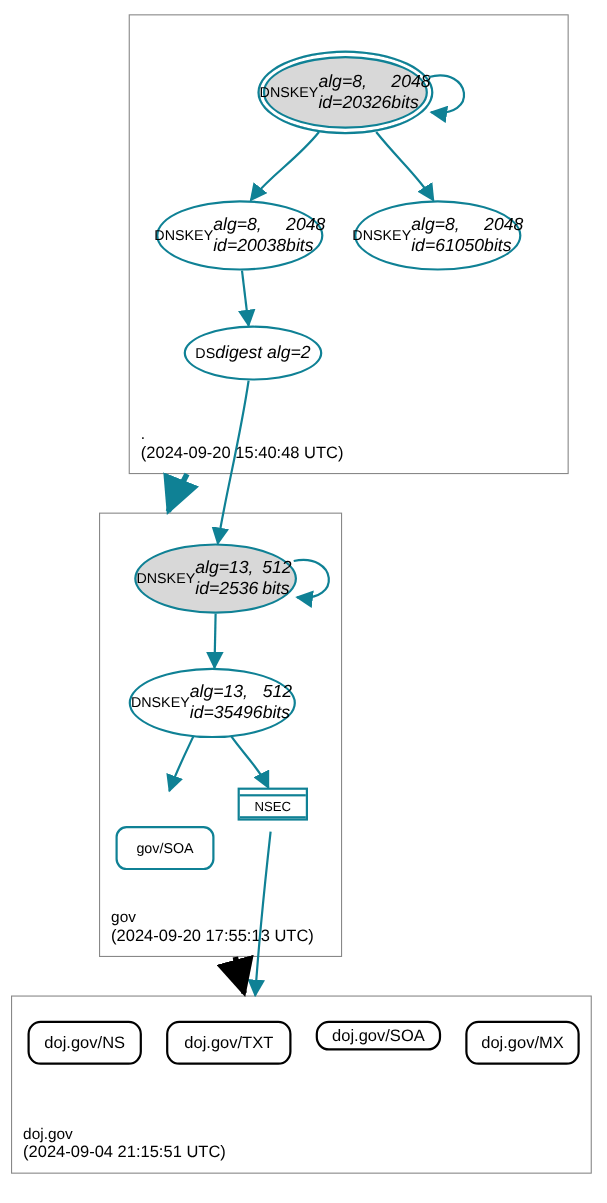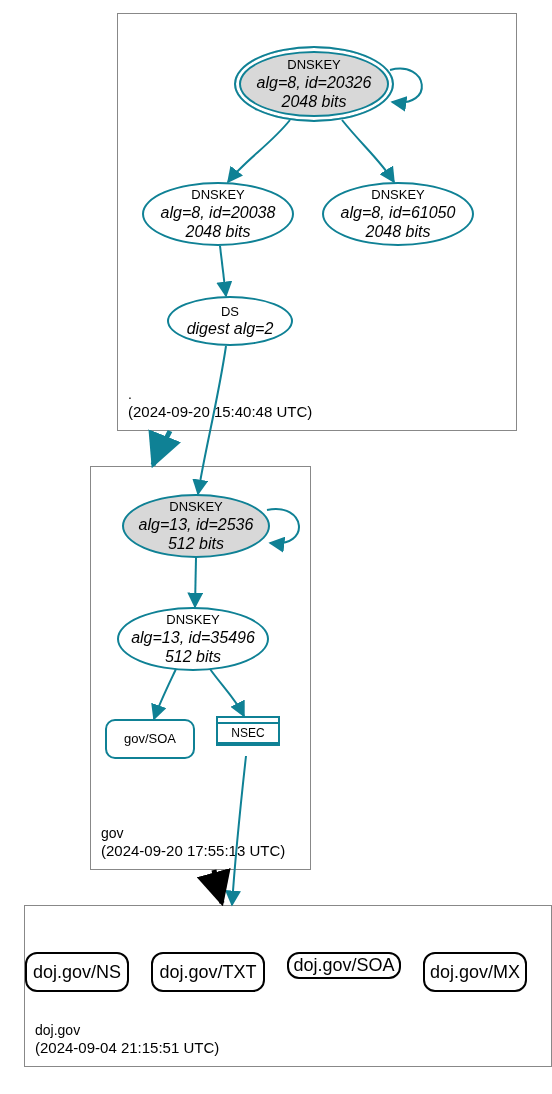--- a/index.html
+++ b/index.html
@@ -23,42 +23,42 @@
       font-size: 14px;
     }
     .zone-timestamp {
       position: absolute;
       left: 10px;
       font-size: 15px;
       color: #000;
     }
     .node {
       position: absolute;
-      text-align: center;
       display: flex;
-      flex-direction: column;
+      flex-direction: row;
       justify-content: center;
       align-items: center;
     }
     .ellipse {
       border: 2px solid #0f8195;
       border-radius: 50%;
       background: #fff;
     }
     .ellipse.double {
       box-shadow: inset 0 0 0 3px #fff, inset 0 0 0 5px #0f8195;
       background: #d8d8d8;
     }
     .ellipse.filled {
       background: #d8d8d8;
     }
     .soa-box {
       border: 2px solid #0f8195;
       border-radius: 10px;
       background: #fff;
+      margin-top: 32px;
     }
     .nsec-box {
       position: absolute;
       border: 2px solid #0f8195;
       background: #fff;
     }
     .nsec-inner {
       border-top: 2px solid #0f8195;
       border-bottom: 2px solid #0f8195;
       margin-top: 4px;
@@ -68,22 +68,21 @@
     }
     .rr-box {
       position: absolute;
       border: 2px solid #000;
       border-radius: 12px;
       background: #fff;
       text-align: center;
       display: flex;
       align-items: center;
       justify-content: center;
-      font-size: 18px;
-      margin-top: 24px;
+      font-size: 15px;
     }
     .node-title { font-size: 13px; line-height: 1.2; }
     .node-sub { font-size: 16px; line-height: 1.2; font-style: italic; }
     svg.edges {
       position: absolute;
       top: 0; left: 0;
       width: 552px;
       height: 1094px;
       pointer-events: none;
     }
@@ -137,21 +136,21 @@
 </div>
 
 <div class="node soa-box" style="left:105px; top:719px; width:90px; height:40px;">
   <div class="node-title">gov/SOA</div>
 </div>
 
 <div class="nsec-box" style="left:216px; top:716px; width:64px;">
   <div class="nsec-inner">NSEC</div>
 </div>
 
-<div class="zone-box" style="left:24px; top:905px; width:528px; height:162px;">
+<div class="zone-box" style="left:10px; top:905px; width:528px; height:162px;">
   <div class="zone-label" style="bottom:28px;">doj.gov</div>
   <div class="zone-timestamp" style="bottom:10px;">(2024-09-04 21:15:51 UTC)</div>
 </div>
 
 <div class="rr-box" style="left:25px; top:928px; width:104px; height:40px;">doj.gov/NS</div>
 <div class="rr-box" style="left:151px; top:928px; width:114px; height:40px;">doj.gov/TXT</div>
 <div class="rr-box" style="left:287px; top:928px; width:114px; height:27px;">doj.gov/SOA</div>
 <div class="rr-box" style="left:423px; top:928px; width:104px; height:40px;text-align:right;">doj.gov/MX</div>
 
 <svg class="edges">

